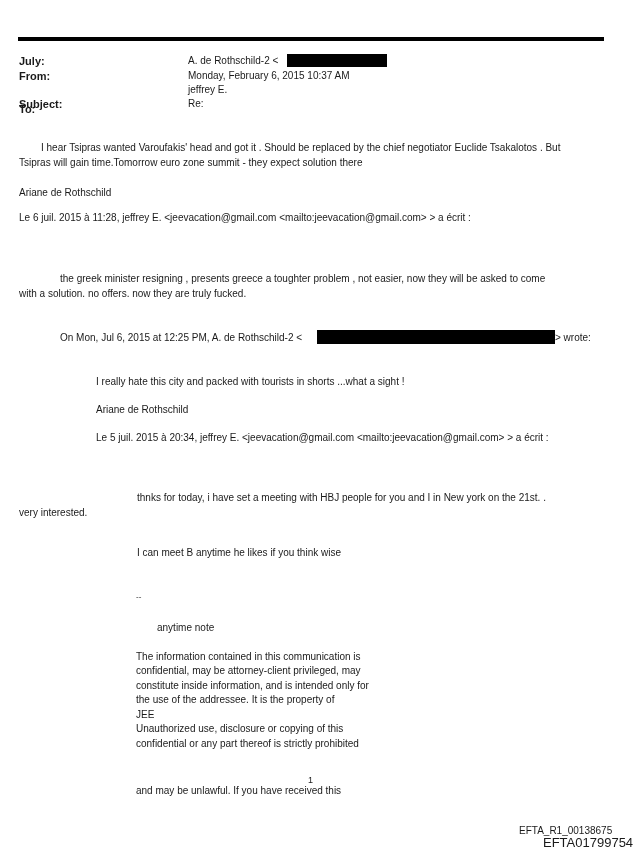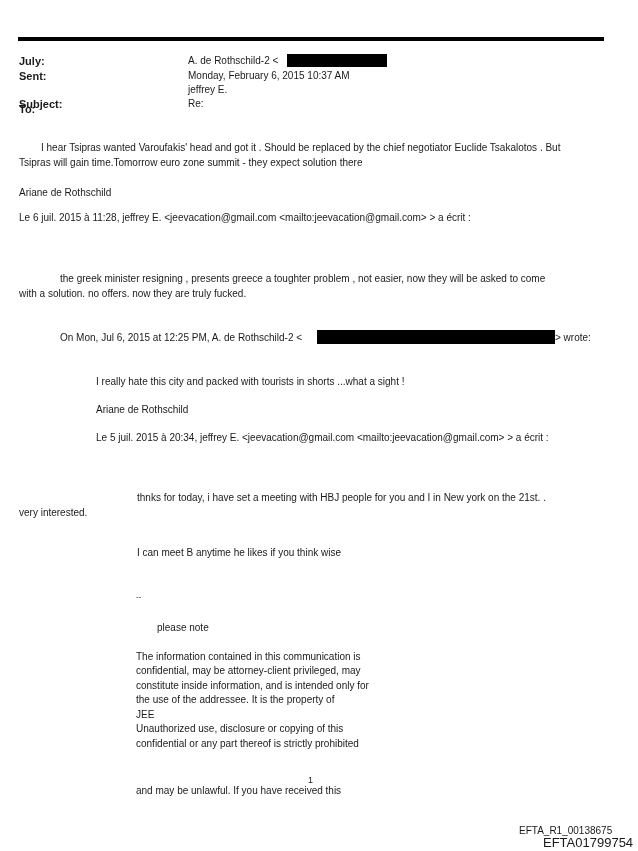--- a/index.html
+++ b/index.html
@@ -16,21 +16,21 @@
   </style>
 </head>
 <body>
 
 <div class="rule"></div>
 
 <div class="abs hdr-label" style="left:19px; top:55px;">July:</div>
 <div class="abs hdr-val" style="left:188px; top:55px;">A. de Rothschild-2 &lt;</div>
 <div class="redact" style="left:287px; top:54px; width:100px; height:13px;"></div>
 
-<div class="abs hdr-label" style="left:19px; top:70px;">Sent:</div>
+<div class="abs hdr-label" style="left:19px; top:70px;">From:</div>
 <div class="abs hdr-val" style="left:188px; top:70px;">Monday, February 6, 2015 10:37 AM</div>
 
 <div class="abs hdr-label" style="left:19px; top:84px;margin-top:19px;">To:</div>
 <div class="abs hdr-val" style="left:188px; top:84px;">jeffrey E.</div>
 
 <div class="abs hdr-label" style="left:19px; top:98px;">Subject:</div>
 <div class="abs hdr-val" style="left:188px; top:98px;">Re:</div>
 
 <div class="abs t" style="left:19px; top:142px;padding-left:22px;">I hear Tsipras wanted Varoufakis' head and got it . Should be replaced by the chief negotiator Euclide Tsakalotos . But</div>
 <div class="abs t" style="left:19px; top:157px;">Tsipras will gain time.Tomorrow euro zone summit - they expect solution there</div>
@@ -48,21 +48,21 @@
 
 <div class="abs t" style="left:96px; top:376px;">I really hate this city and packed with tourists in shorts ...what a sight !</div>
 <div class="abs t" style="left:96px; top:404px;">Ariane de Rothschild</div>
 <div class="abs t" style="left:96px; top:432px;">Le 5 juil. 2015 à 20:34, jeffrey E. &lt;jeevacation@gmail.com &lt;mailto:jeevacation@gmail.com&gt; &gt; a écrit :</div>
 
 <div class="abs t" style="left:137px; top:492px;">thnks for today,   i have set a meeting with HBJ people for you and I in New york on the 21st.   .</div>
 <div class="abs t" style="left:19px; top:507px;">very interested.</div>
 <div class="abs t" style="left:137px; top:547px;">I can meet B anytime he likes if you think wise</div>
 
 <div class="abs t" style="left:136px; top:592px; font-size:8px;">--</div>
-<div class="abs t" style="left:157px; top:622px;">please note</div>
+<div class="abs t" style="left:157px; top:622px;">anytime note</div>
 
 <div class="abs t" style="left:136px; top:651px;">The information contained in this communication is</div>
 <div class="abs t" style="left:136px; top:665px;">confidential, may be attorney-client privileged, may</div>
 <div class="abs t" style="left:136px; top:680px;">constitute inside information, and is intended only for</div>
 <div class="abs t" style="left:136px; top:694px;">the use of the addressee. It is the property of</div>
 <div class="abs t" style="left:136px; top:709px;">JEE</div>
 <div class="abs t" style="left:136px; top:723px;">Unauthorized use, disclosure or copying of this</div>
 <div class="abs t" style="left:136px; top:738px;">confidential or any part thereof is strictly prohibited</div>
 <div class="abs t" style="left:136px; top:752px;margin-top:33px;">and may be unlawful. If you have received this</div>
 

